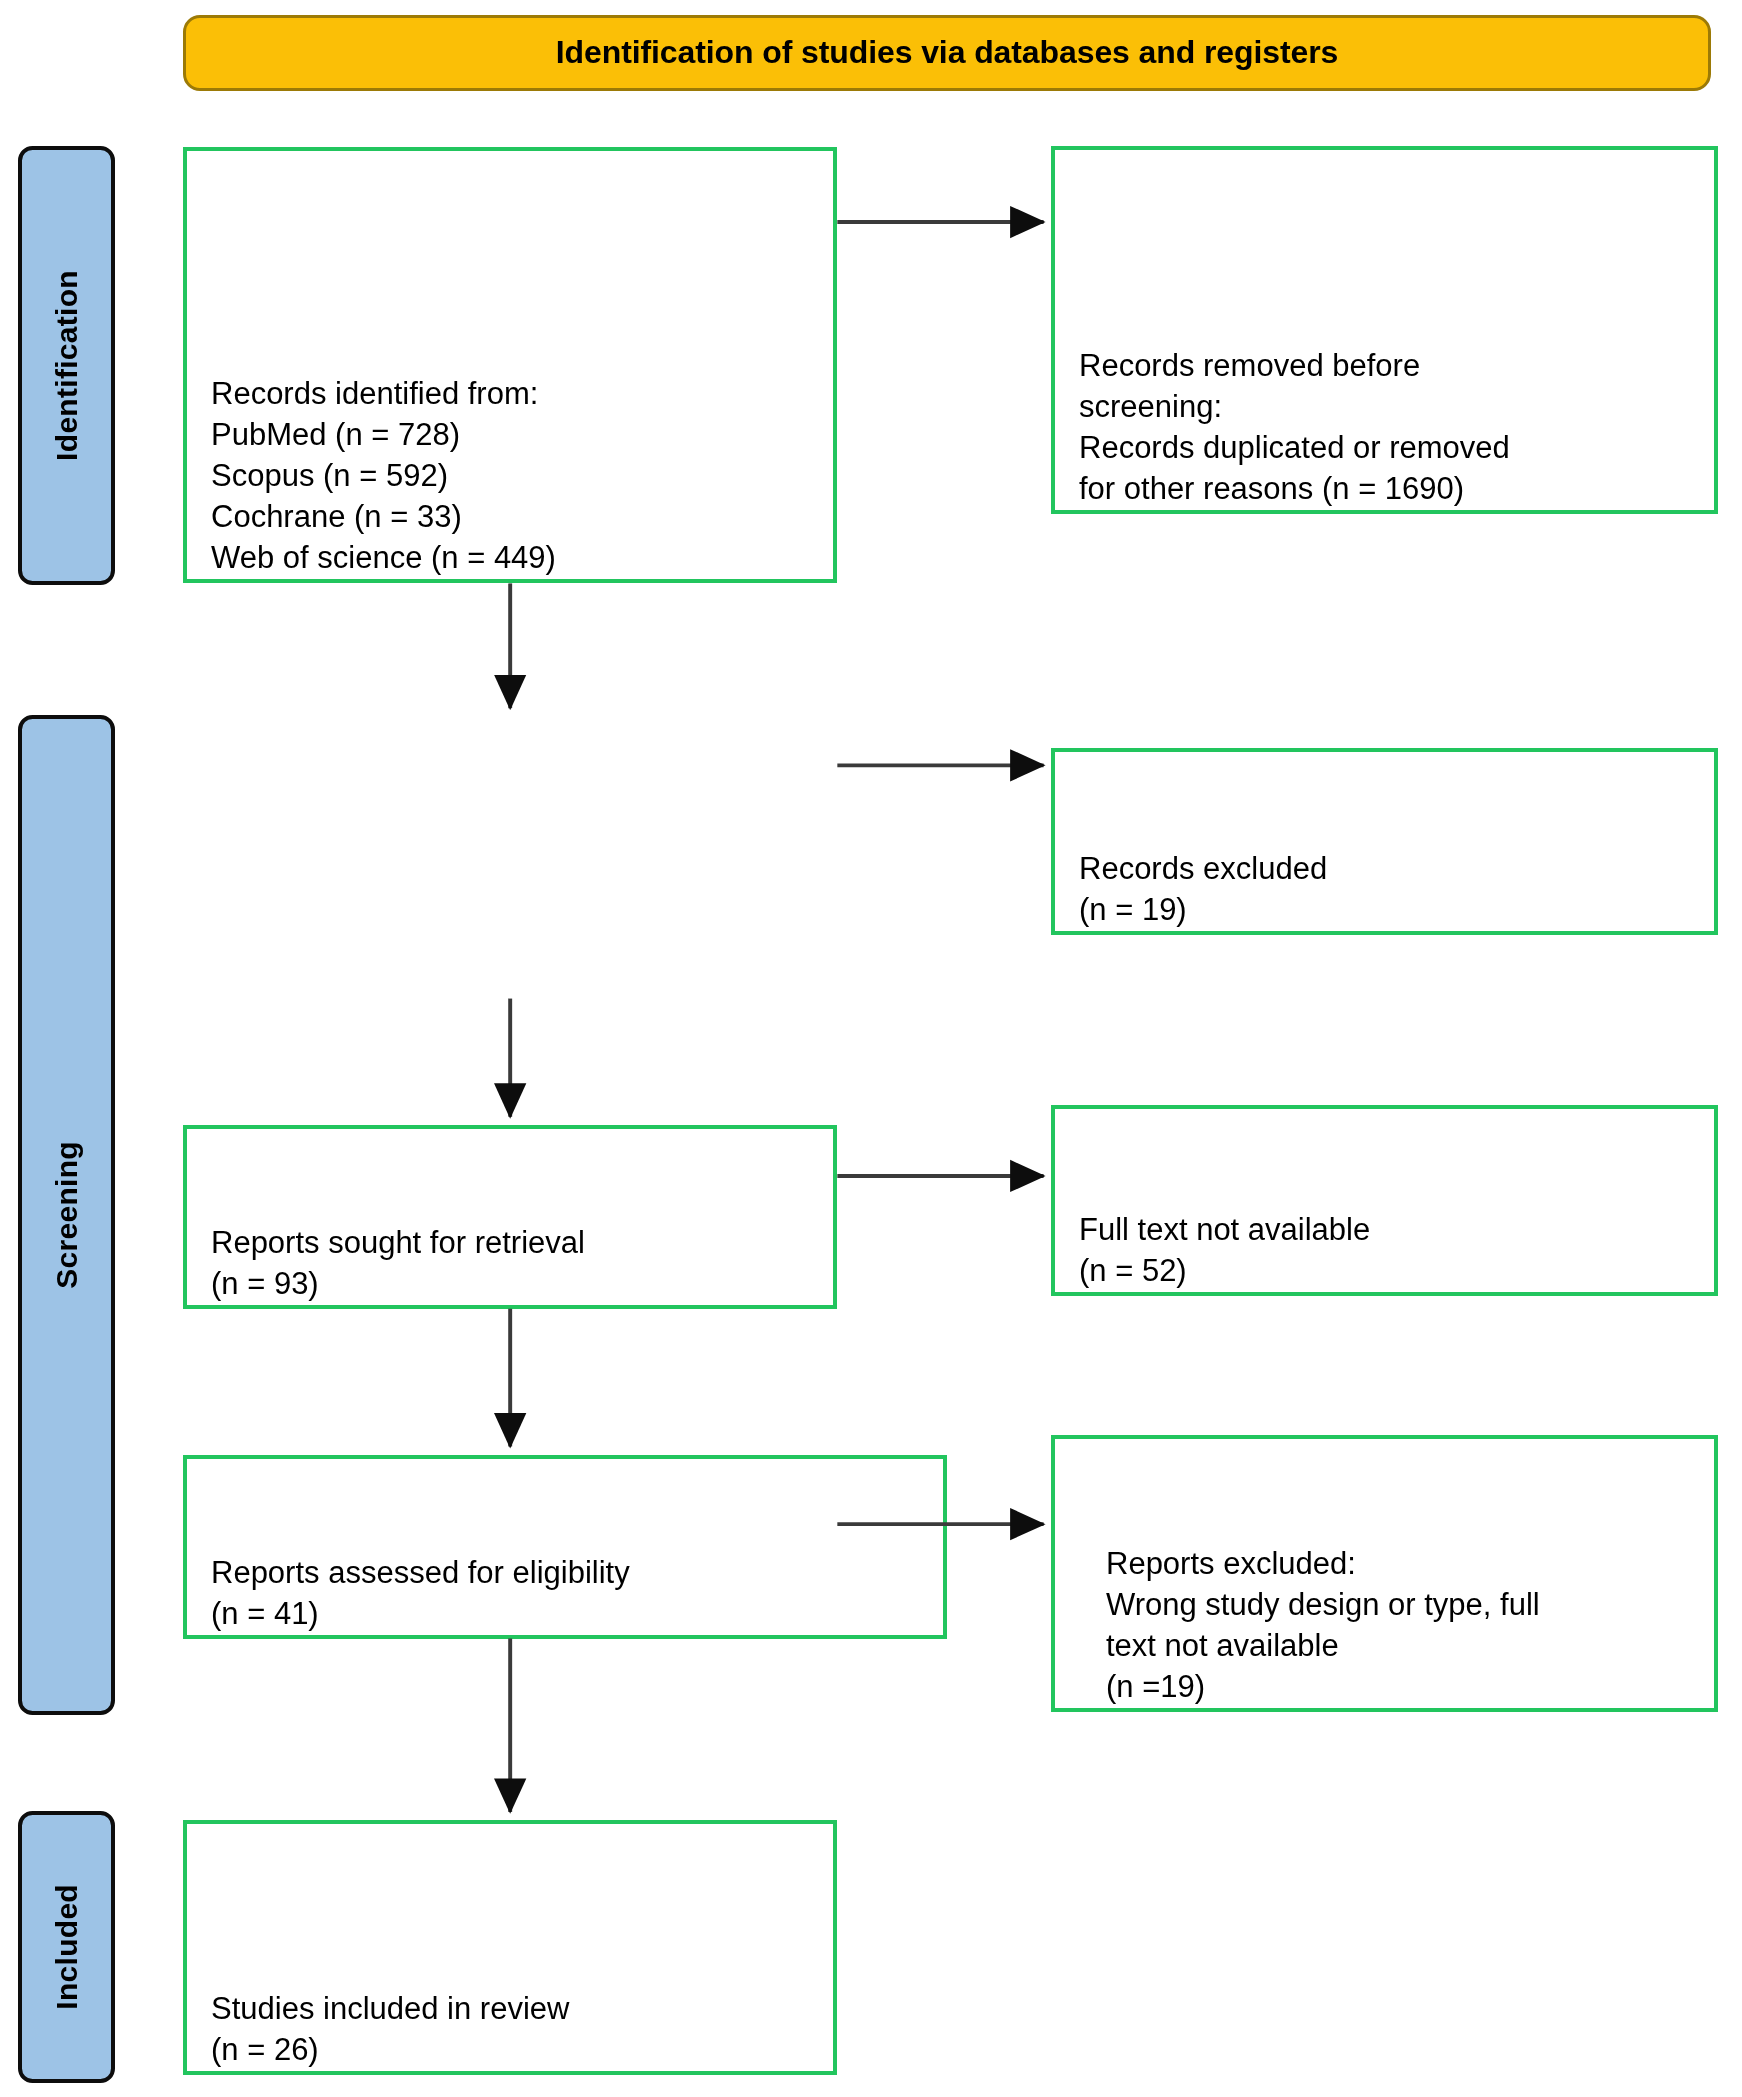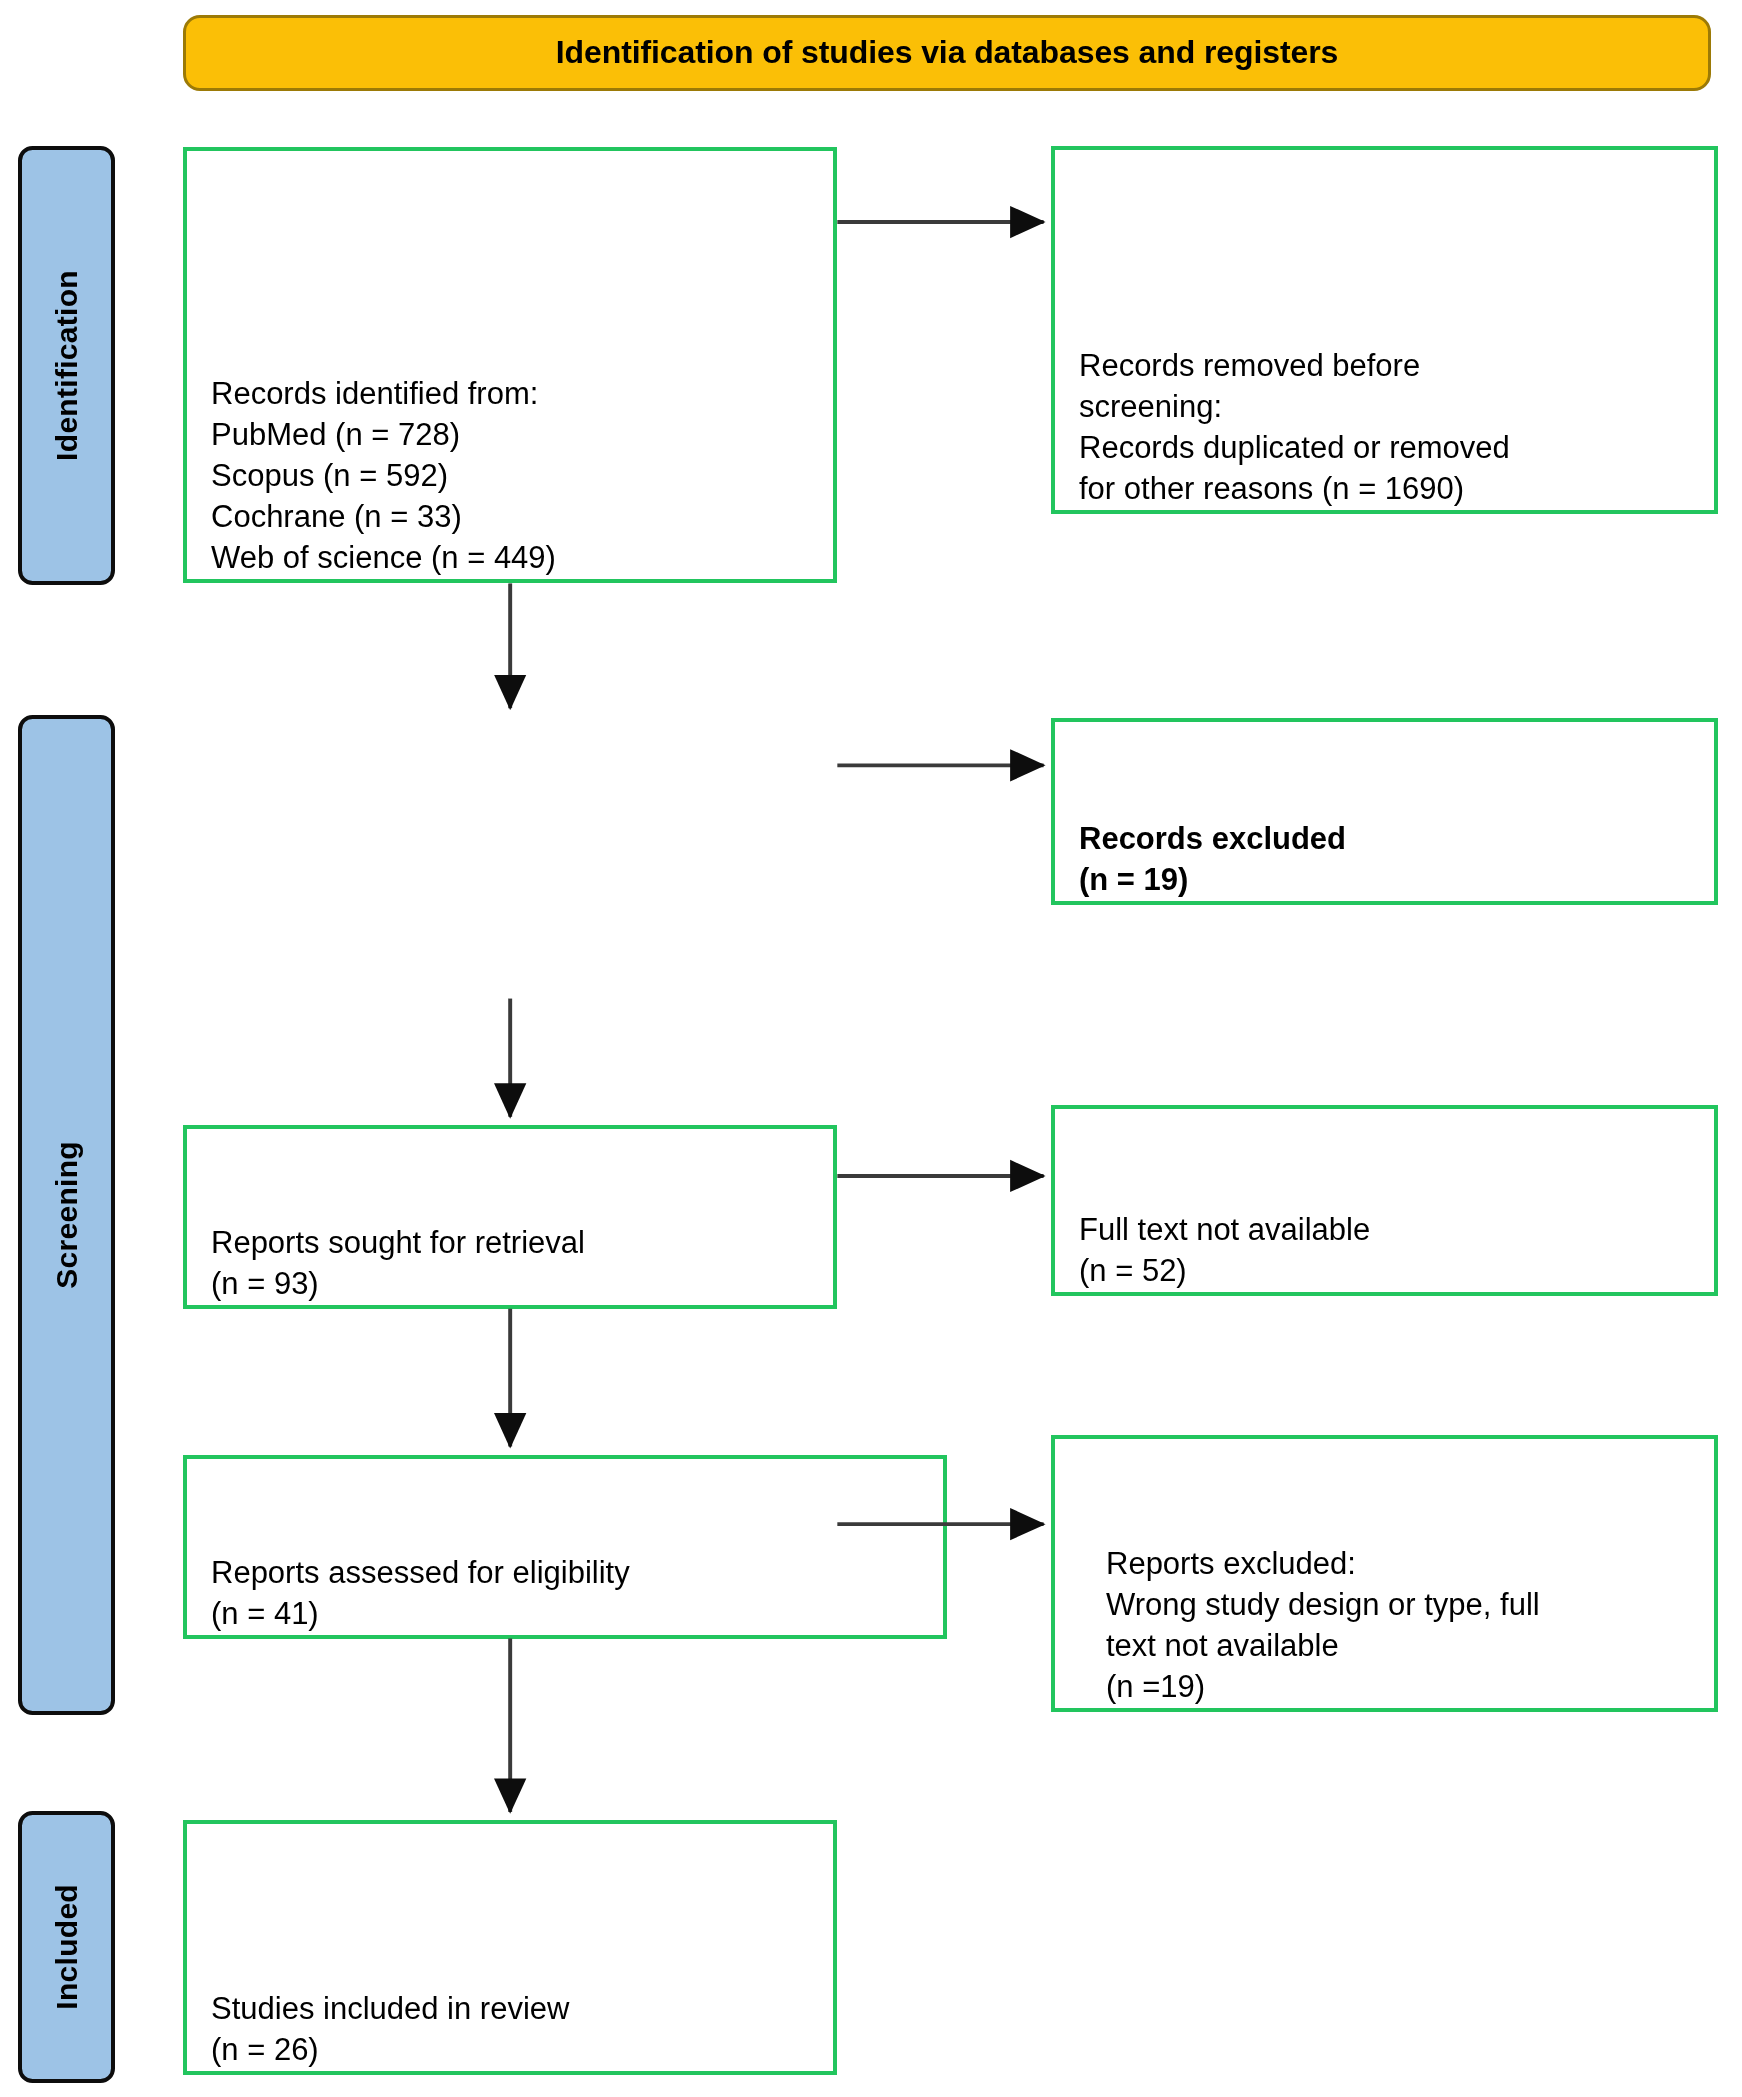--- a/index.html
+++ b/index.html
@@ -90,21 +90,21 @@
 
   
   #box-identified       { left: 183px; top: 147px;  width: 654px;  height: 436px; }
   #box-screened         { left: 183px; top: 716px; width: 654px;  height: 283px; }
   #box-sought           { left: 183px; top: 1125px; width: 654px;  height: 184px; }
   #box-assessed         { left: 183px; top: 1455px; width: 764px;  height: 184px; }
   #box-included         { left: 183px; top: 1820px; width: 654px;  height: 255px; }
 
   
   #box-removed          { left: 1051px; top: 146px;  width: 667px; height: 368px; }
-  #box-records-excluded { left: 1051px; top: 718px; width: 667px; height: 187px; font-weight: bold; }
+  #box-records-excluded { left: 1051px; top: 748px; width: 667px; height: 187px; }
   #box-fulltext         { left: 1051px; top: 1105px; width: 667px; height: 191px; }
   #box-reports-excluded { left: 1051px; top: 1435px; width: 667px; height: 277px; padding-left: 27px; }
 
   
   #connectors {
     position: absolute;
     left: 0;
     top: 0;
     width: 1743px;
     height: 2097px;

